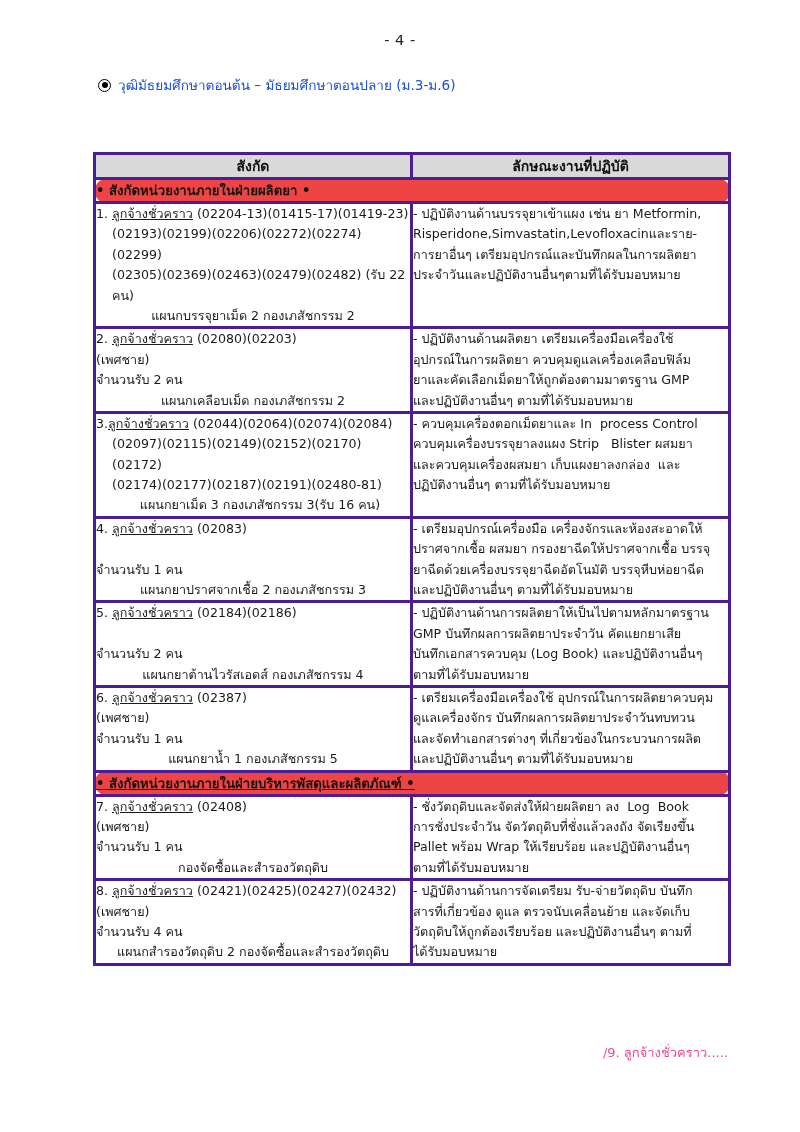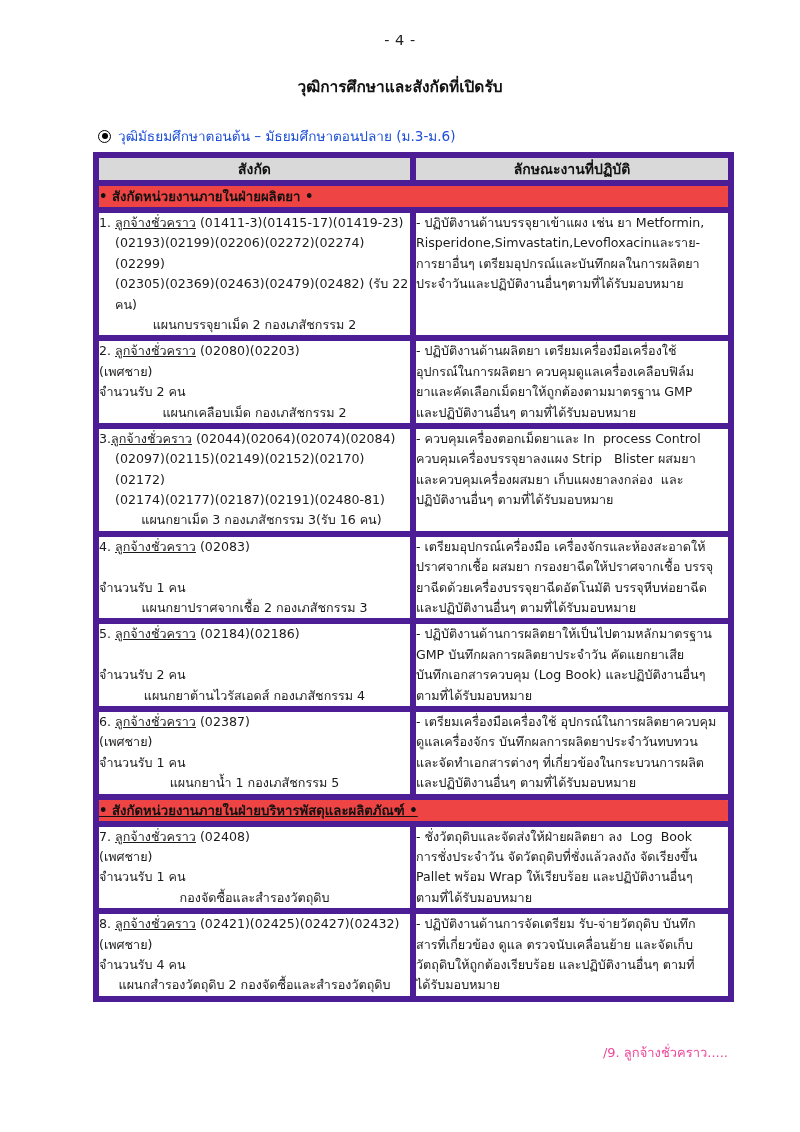--- a/index.html
+++ b/index.html
@@ -70,21 +70,21 @@
   table.main-table {
     position: absolute;
     left: 93px;
     top: 152px;
     width: 635px;
     border-collapse: collapse;
     table-layout: fixed;
     font-size: 12.6px;
   }
   table.main-table td, table.main-table th {
-    border: 6px solid #4c1d95;
+    border: 3px solid #4c1d95;
     vertical-align: top;
     padding: 0;
   }
   col.c-left { width: 317px; }
   col.c-right { width: 318px; }
 
   .th-cell {
     background: #d9d9d9;
     text-align: center;
     font-weight: bold;
@@ -131,21 +131,20 @@
     color: #ec4899;
   }
 </style>
 </head>
 <body>
 
 <div class="page">
 
   <div class="page-number">- 4 -</div>
 
-  <div class="doc-title">วุฒิการศึกษาและสังกัดที่เปิดรับ</div>
 
   <div class="radio-line">
     <span class="radio-glyph"></span>
     <span>วุฒิมัธยมศึกษาตอนต้น – มัธยมศึกษาตอนปลาย (ม.3-ม.6)</span>
   </div>
 
   <table class="main-table">
     <colgroup>
       <col class="c-left">
       <col class="c-right">
@@ -157,21 +156,21 @@
       </tr>
     </thead>
     <tbody>
 
       <tr>
         <td class="section-cell" colspan="2">• สังกัดหน่วยงานภายในฝ่ายผลิตยา •</td>
       </tr>
 
       <tr>
         <td class="cell-left">
-          <span class="ln">1. <span class="u-name">ลูกจ้างชั่วคราว</span> <span>(01411-3)(01415-17)(01419-23)</span></span>
+          <span class="ln">1. <span class="u-name">ลูกจ้างชั่วคราว</span> <span>(02204-13)(01415-17)(01419-23)</span></span>
           <span class="ln indent">(02193)(02199)(02206)(02272)(02274)(02299)</span>
           <span class="ln indent">(02305)(02369)(02463)(02479)(02482) <span>(รับ 22 คน)</span></span>
           <span class="ln center">แผนกบรรจุยาเม็ด 2 กองเภสัชกรรม 2</span>
         </td>
         <td class="cell-right">
           <span class="ln">- ปฏิบัติงานด้านบรรจุยาเข้าแผง เช่น ยา Metformin,</span>
           <span class="ln">Risperidone,Simvastatin,Levofloxacinและราย-</span>
           <span class="ln">การยาอื่นๆ เตรียมอุปกรณ์และบันทึกผลในการผลิตยา</span>
           <span class="ln">ประจำวันและปฏิบัติงานอื่นๆตามที่ได้รับมอบหมาย</span>
         </td>

